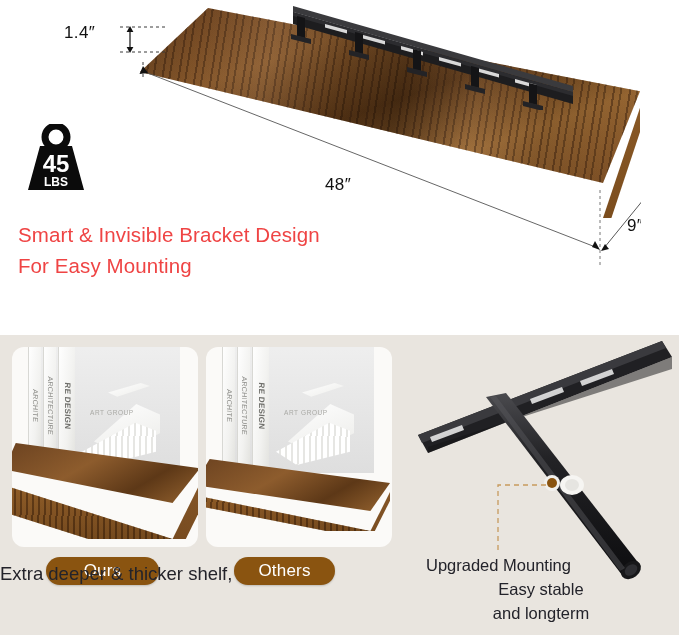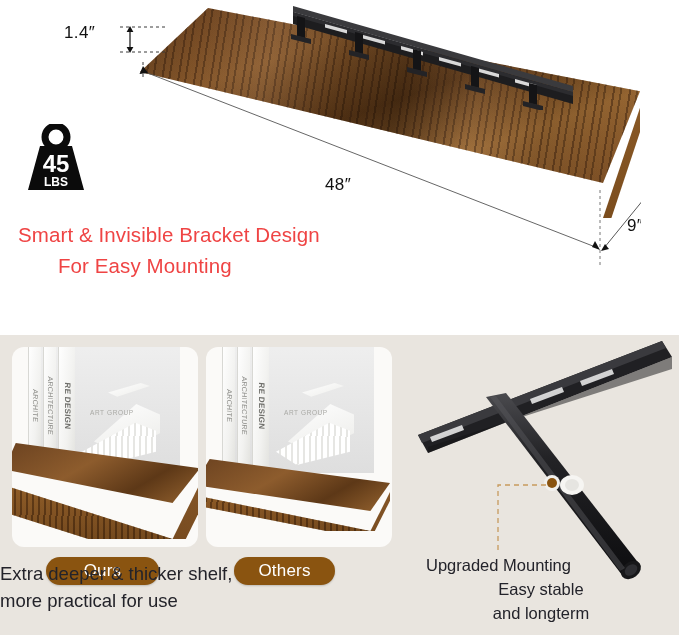--- a/index.html
+++ b/index.html
@@ -77,21 +77,21 @@
 
   
   .weight-badge { position: absolute; left: 24px; top: 124px; width: 64px; height: 70px; }
 
   
   .headline {
     position: absolute; left: 18px; top: 219px;
     font-size: 20.5px; line-height: 31px;
     color: #ef4444; letter-spacing: .1px;
   }
-  .headline .l2 { display: block; margin-left: 40px; }
+  .headline .l2 { display: block; }
 
   
   .bottom-section {
     position: absolute; left: 0; top: 335px;
     width: 679px; height: 300px;
     background: #e9e5df;
     overflow: hidden;
   }
 
   
@@ -337,21 +337,20 @@
 
       <div class="pill ours" style="background:#8a5410;">
         <span>Ours</span>
       </div>
       <div class="pill others" style="background:#8a5410;">
         <span>Others</span>
       </div>
 
       <div class="cap-left">
         <span>Extra deeper &amp; thicker shelf,</span><br>
-        <span>more practical for use</span>
       </div>
     </div>
 
     <div class="bracket-wrap">
       <svg width="279" height="300" viewBox="0 0 279 300">
 
         <polygon points="18,100 262,6 272,22 28,118" fill="#202023"></polygon>
         <polygon points="18,100 262,6 266,13 22,108" fill="#3a3a3e"></polygon>
         <polygon points="28,118 272,22 272,34 28,112" fill="#141416" opacity="0.5"></polygon>
 

